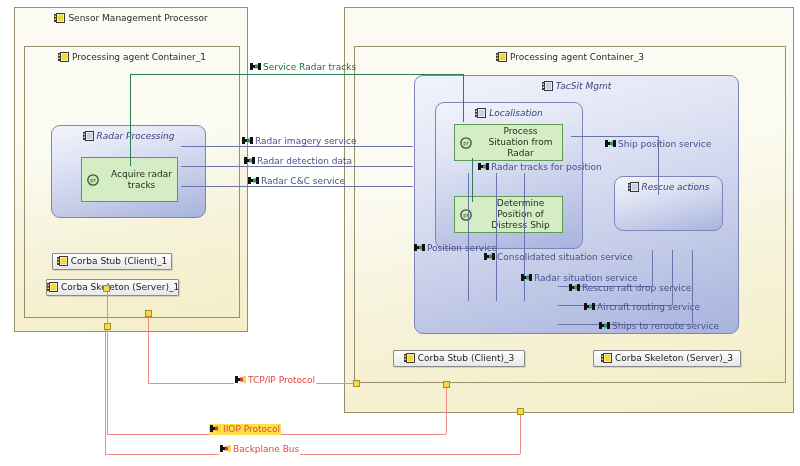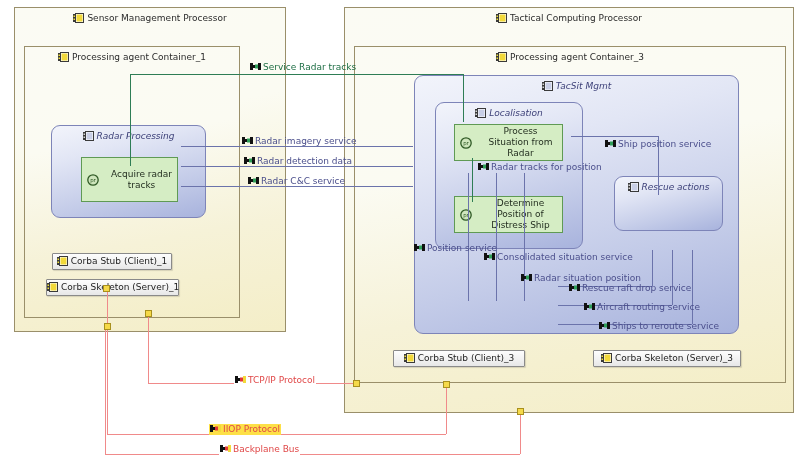--- a/index.html
+++ b/index.html
@@ -118,21 +118,21 @@
 
   
   .ic{display:inline-block;width:11px;height:10px;}
   .ic svg{display:block;}
 </style>
 </head>
 <body>
 
 <div id="canvas">
 
-  <div class="node" style="left:14px;top:7px;width:272px;height:325px;">
+  <div class="node" style="left:14px;top:7px;width:234px;height:325px;">
     <div class="node-title">
       <span class="ic"><svg width="11" height="10" viewBox="0 0 11 10">
             <rect x="0" y="1" width="3" height="8" fill="#3a3a3a"></rect>
             <rect x="0.5" y="2.5" width="2" height="1.5" fill="#f2e23a"></rect>
             <rect x="0.5" y="5.5" width="2" height="1.5" fill="#f2e23a"></rect>
             <rect x="2.5" y="0.5" width="8" height="9" fill="#ffffff" stroke="#3a3a3a" stroke-width="1"></rect>
             <rect x="3.5" y="1.5" width="6" height="7" fill="#f2d93a"></rect>
           </svg></span><span>Sensor Management Processor</span>
     </div>
 
@@ -181,29 +181,20 @@
               <rect x="0.5" y="2.5" width="2" height="1.5" fill="#f2e23a"></rect>
               <rect x="0.5" y="5.5" width="2" height="1.5" fill="#f2e23a"></rect>
               <rect x="2.5" y="0.5" width="8" height="9" fill="#ffffff" stroke="#3a3a3a" stroke-width="1"></rect>
               <rect x="3.5" y="1.5" width="6" height="7" fill="#f2d93a"></rect>
             </svg></span><span>Corba Skeleton (Server)_1</span>
       </div>
     </div>
   </div>
 
   <div class="node" style="left:344px;top:7px;width:450px;height:406px;">
-    <div class="node-title">
-      <span class="ic"><svg width="11" height="10" viewBox="0 0 11 10">
-            <rect x="0" y="1" width="3" height="8" fill="#3a3a3a"></rect>
-            <rect x="0.5" y="2.5" width="2" height="1.5" fill="#f2e23a"></rect>
-            <rect x="0.5" y="5.5" width="2" height="1.5" fill="#f2e23a"></rect>
-            <rect x="2.5" y="0.5" width="8" height="9" fill="#ffffff" stroke="#3a3a3a" stroke-width="1"></rect>
-            <rect x="3.5" y="1.5" width="6" height="7" fill="#f2d93a"></rect>
-          </svg></span><span>Tactical Computing Processor</span>
-    </div>
 
     <div class="node" style="left:9px;top:38px;width:432px;height:337px;">
       <div class="node-title">
         <span class="ic"><svg width="11" height="10" viewBox="0 0 11 10">
               <rect x="0" y="1" width="3" height="8" fill="#3a3a3a"></rect>
               <rect x="0.5" y="2.5" width="2" height="1.5" fill="#f2e23a"></rect>
               <rect x="0.5" y="5.5" width="2" height="1.5" fill="#f2e23a"></rect>
               <rect x="2.5" y="0.5" width="8" height="9" fill="#ffffff" stroke="#3a3a3a" stroke-width="1"></rect>
               <rect x="3.5" y="1.5" width="6" height="7" fill="#f2d93a"></rect>
             </svg></span><span>Processing agent Container_3</span>
@@ -396,21 +387,21 @@
           <rect x="8" y="1" width="3" height="7" fill="#111111"></rect>
         </svg></span><span class="txt">Consolidated situation service</span>
   </div>
 
   <div class="iflabel" style="left:520px;top:273px;">
     <span class="ic"><svg width="11" height="9" viewBox="0 0 11 9">
           <rect x="0" y="1" width="3" height="7" fill="#111111"></rect>
           <rect x="3" y="3" width="2" height="3" fill="#111111"></rect>
           <rect x="5" y="2.5" width="3" height="4" fill="#2e9e58"></rect>
           <rect x="8" y="1" width="3" height="7" fill="#111111"></rect>
-        </svg></span><span class="txt">Radar situation position</span>
+        </svg></span><span class="txt">Radar situation service</span>
   </div>
 
   <div class="iflabel" style="left:568px;top:283px;">
     <span class="ic"><svg width="11" height="9" viewBox="0 0 11 9">
           <rect x="0" y="1" width="3" height="7" fill="#111111"></rect>
           <rect x="3" y="3" width="2" height="3" fill="#111111"></rect>
           <rect x="5" y="2.5" width="3" height="4" fill="#2e9e58"></rect>
           <rect x="8" y="1" width="3" height="7" fill="#111111"></rect>
         </svg></span><span class="txt">Rescue raft drop service</span>
   </div>

